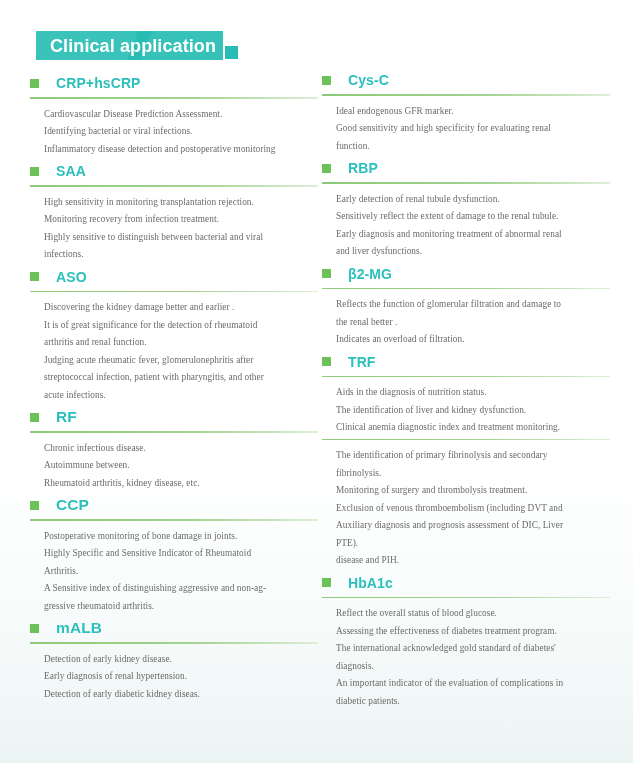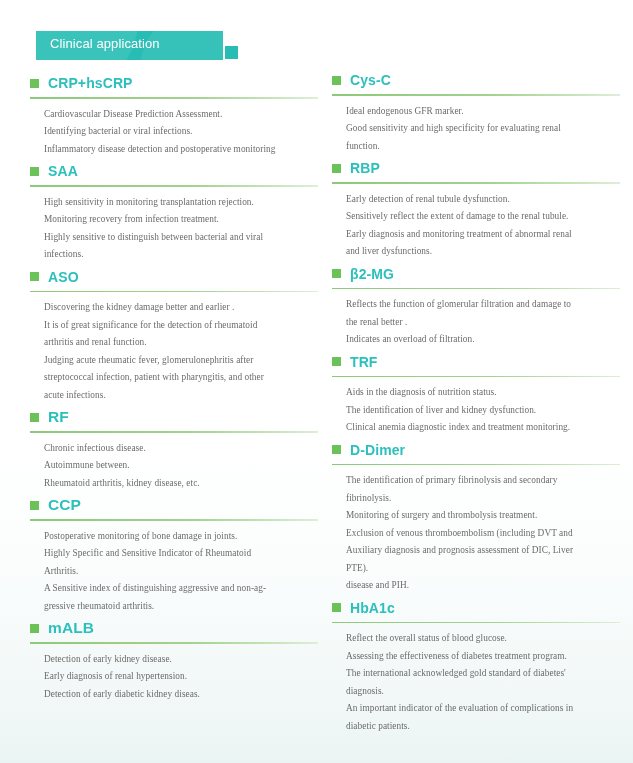--- a/index.html
+++ b/index.html
@@ -63,22 +63,22 @@
     border-radius: 50%;
     left: 104px;
     top: -22px;
     background: rgba(255,255,255,0.07);
   }
   #banner-title {
     position: absolute;
     left: 14px;
     top: 5px;
     color: #ffffff;
-    font-size: 13px;
-    font-weight: normal;
+    font-size: 18px;
+    font-weight: bold;
     letter-spacing: 0.1px;
     white-space: nowrap;
   }
   #banner-square {
     position: absolute;
     left: 189px;
     top: 15px;
     width: 13px;
     height: 13px;
     background: #27bdb4;
@@ -89,31 +89,32 @@
     position: absolute;
     left: 0;
     top: 72px;
     width: 633px;
   }
   .column {
     position: absolute;
     top: 0;
   }
   #col-left  { left: 30px;  width: 288px; }
-  #col-right { left: 332px; width: 288px; }
+  #col-right { left: 322px; width: 288px; }
   #col-right { top: -3px; }
 
   
   .section { margin-bottom: 2px; }
 
   .sec-head {
     display: flex;
     align-items: center;
     height: 22px;
     margin-bottom: 3px;
+    gap: 8px;
   }
   .bullet {
     width: 9px;
     height: 9px;
     background: #6ac259;
     flex: 0 0 auto;
     margin-right: 9px;
   }
   .sec-title {
     color: #2cc0bd;
@@ -291,24 +292,20 @@
             <span class="sec-title">TRF</span>
           </div>
           <div class="rule"></div>
           <div class="lines">
             <div class="line">Aids in the diagnosis of nutrition status.</div>
             <div class="line">The identification of liver and kidney dysfunction.</div>
             <div class="line">Clinical anemia diagnostic index and treatment monitoring.</div>
           </div>
         </div>
         <div class="section">
-          <div class="sec-head">
-            <span class="bullet"></span>
-            <span class="sec-title">D-Dimer</span>
-          </div>
           <div class="rule"></div>
           <div class="lines">
             <div class="line">The identification of primary fibrinolysis and secondary</div>
             <div class="line">fibrinolysis.</div>
             <div class="line">Monitoring of surgery and thrombolysis treatment.</div>
             <div class="line">Exclusion of venous thromboembolism (including DVT and</div>
             <div class="line">Auxiliary diagnosis and prognosis assessment of DIC, Liver</div>
             <div class="line">PTE).</div>
             <div class="line">disease and PIH.</div>
           </div>

